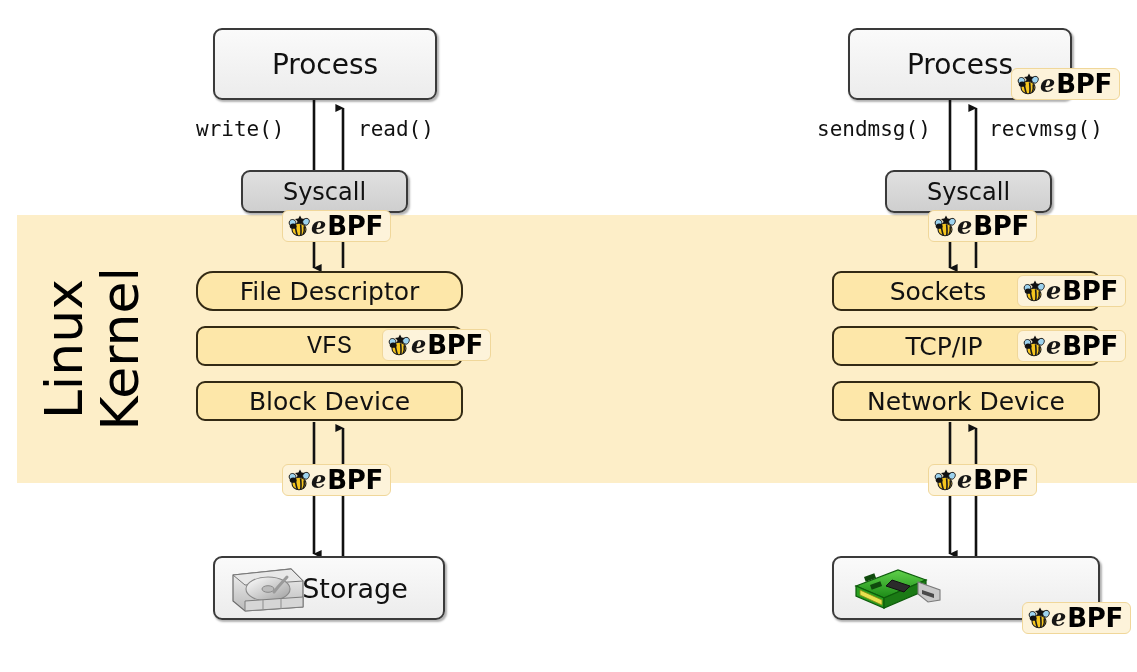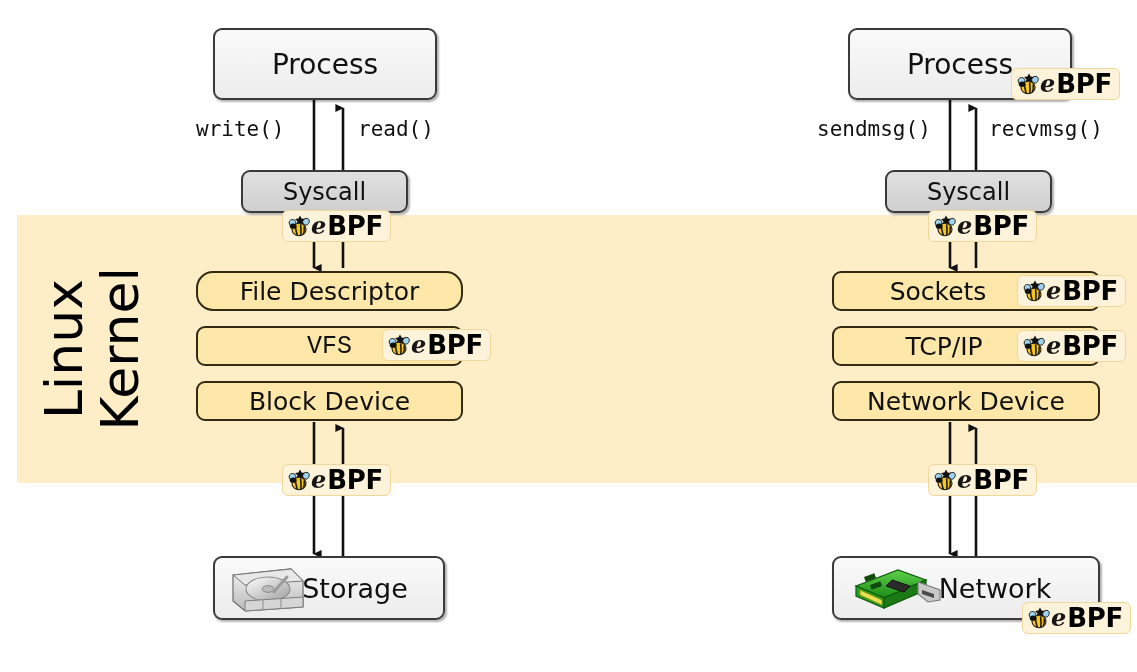--- a/index.html
+++ b/index.html
@@ -245,21 +245,20 @@
       <path d="M8,22 L50,6 L78,16 L36,34 Z" fill="url(#nicg)" stroke="#0d5c0b" stroke-width="1.2"></path>
       <path d="M8,22 L36,34 L36,44 L8,32 Z" fill="#2aa020" stroke="#0d5c0b" stroke-width="1.2"></path>
       <path d="M36,34 L78,16 L78,26 L36,44 Z" fill="#1b7a15" stroke="#0d5c0b" stroke-width="1.2"></path>
       <rect x="16" y="13" width="11" height="5" transform="rotate(-20 16 13)" fill="#0f4a0d"></rect>
       <rect x="22" y="21" width="11" height="5" transform="rotate(-20 22 21)" fill="#0f4a0d"></rect>
       <path d="M44,16 L62,22 L56,28 L38,22 Z" fill="#2b2b2b" stroke="#111" stroke-width="1"></path>
       <path d="M12,26 L34,36 L34,41 L12,31 Z" fill="#e9e14f" stroke="#8e8a15" stroke-width=".8"></path>
       <path d="M70,18 L92,26 L92,36 L80,38 L70,30 Z" fill="#c9c9c9" stroke="#7b7b7b" stroke-width="1.1"></path>
       <path d="M74,26 L86,30 L86,34 L74,30 Z" fill="#4a4a4a"></path>
     </svg>
-    <span style="font-size:27px;margin-left:58px;">Network</span>
   </div>
 
   <div class="ebpf" style="left:1011px;top:68px;">
     <svg class="bee" viewBox="0 0 26 22">
       <path d="M2.5,9.5 C1,5.5 5,3 8,5.5 C9.5,7 9,10 6.5,11 C4.5,11.8 3,11 2.5,9.5 Z" fill="#9dd3ef" stroke="#1b1b1b" stroke-width="1"></path>
       <path d="M22,7.5 C23.5,4 19.5,2 16.5,4.5 C15,6 15.5,9 18,10 C20,10.8 21.5,9 22,7.5 Z" fill="#9dd3ef" stroke="#1b1b1b" stroke-width="1"></path>
       <path d="M13,0.5 L14.6,3.6 L18,4 L15.6,6.2 L16.2,9.4 L13,7.9 L9.8,9.4 L10.4,6.2 L8,4 L11.4,3.6 Z" fill="#111"></path>
       <ellipse cx="12" cy="14.5" rx="7" ry="6.2" fill="#f6c61f" stroke="#1b1b1b" stroke-width="1.1"></ellipse>
       <path d="M8.2,10.8 C9,16 9.6,18.5 10.4,20.2" stroke="#1b1b1b" stroke-width="1.6" fill="none"></path>
       <path d="M13.6,9.3 C14.2,15 14.2,18.4 13.6,20.5" stroke="#1b1b1b" stroke-width="1.6" fill="none"></path>

